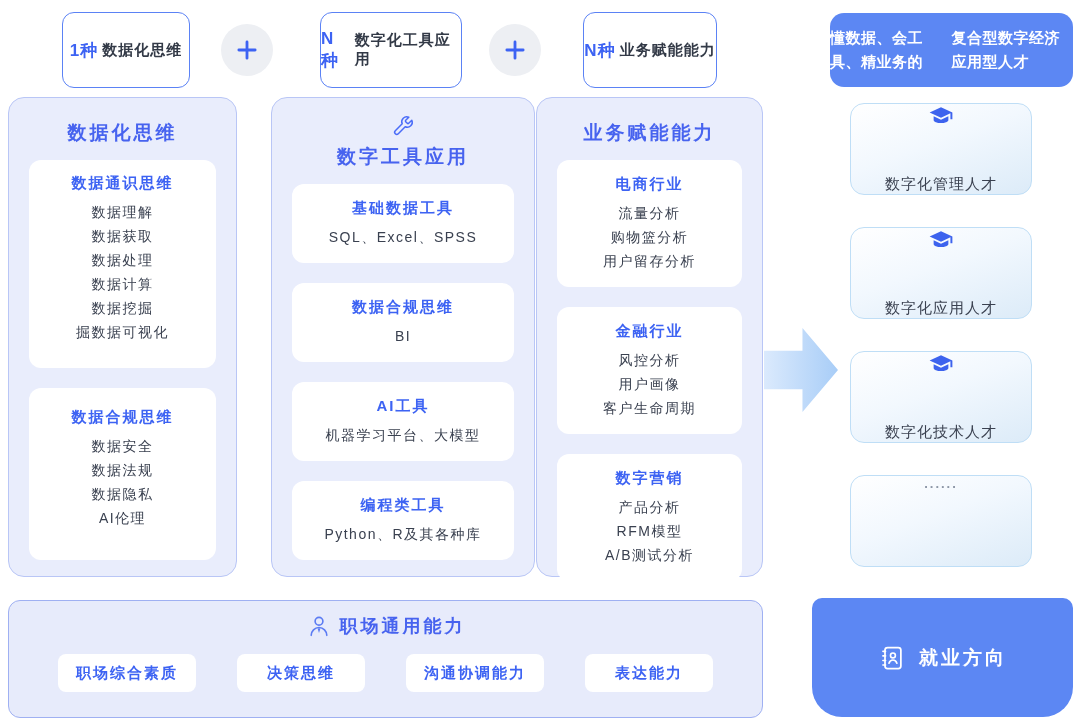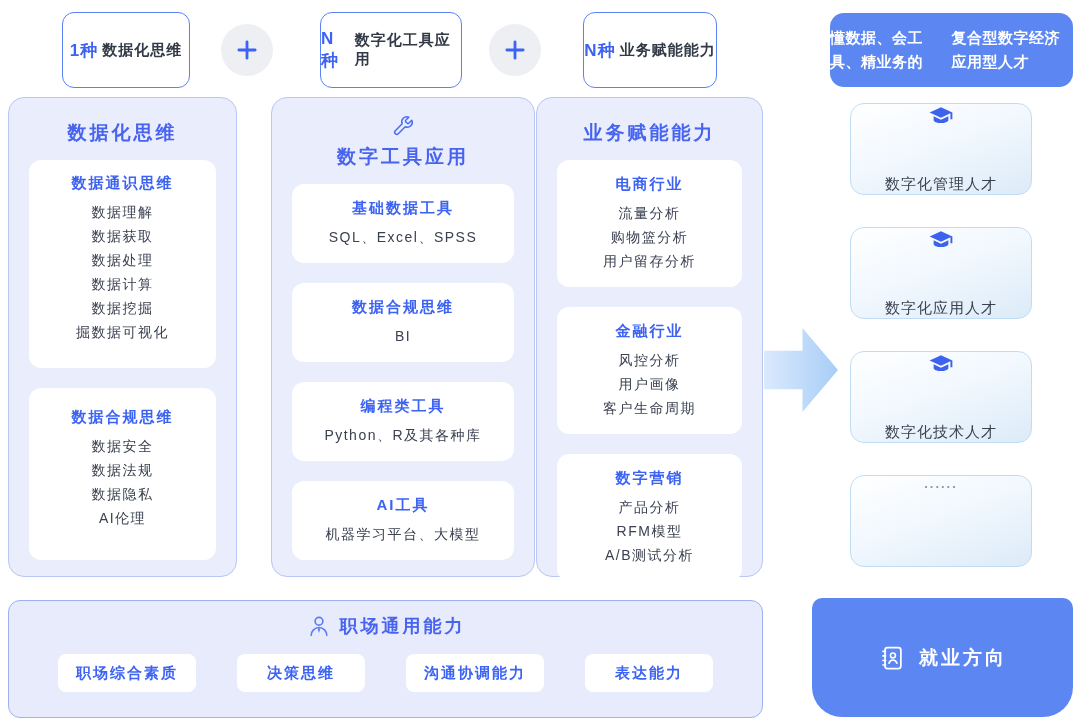--- a/index.html
+++ b/index.html
@@ -131,26 +131,26 @@
     <div class="col-groups">
       <div class="group">
         <div class="group-title">基础数据工具</div>
         <div class="group-item">SQL、Excel、SPSS</div>
       </div>
       <div class="group">
         <div class="group-title">数据合规思维</div>
         <div class="group-item">BI</div>
       </div>
       <div class="group">
+        <div class="group-title">AI工具</div>
+        <div class="group-item">机器学习平台、大模型</div>
+      </div>
+      <div class="group">
         <div class="group-title">编程类工具</div>
         <div class="group-item">Python、R及其各种库</div>
-      </div>
-      <div class="group">
-        <div class="group-title">AI工具</div>
-        <div class="group-item">机器学习平台、大模型</div>
       </div>
     </div>
   </div>
 
   <div class="col col3" style="left:536px;width:227px;">
     <svg class="col-icon" viewBox="0 0 24 24">
       <rect x="3.5" y="7.5" width="17" height="12" rx="1.8" fill="none" stroke="#4A6CF8" stroke-width="1.5"></rect>
       <path d="M8.8 7.5V6a1.8 1.8 0 0 1 1.8-1.8h2.8A1.8 1.8 0 0 1 15.2 6v1.5" fill="none" stroke="#4A6CF8" stroke-width="1.5"></path>
       <path d="M10.8 10.8h2.4l-1.2 1.4z" fill="#4A6CF8"></path>
     </svg>

